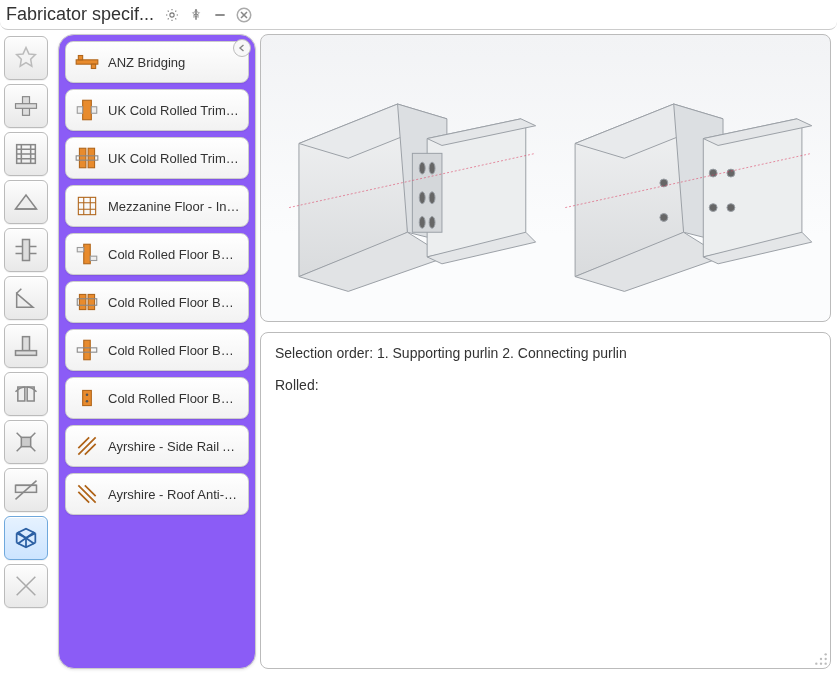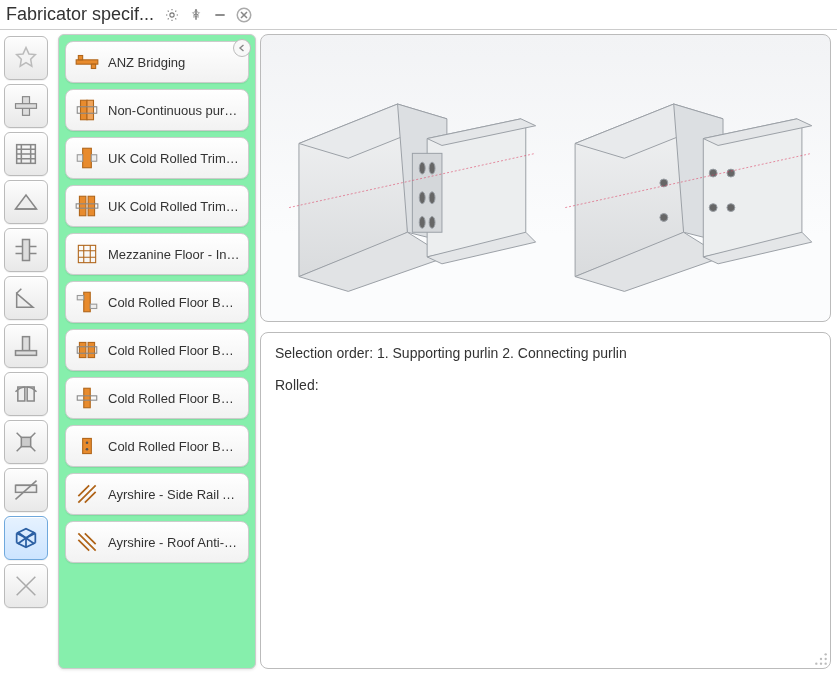--- a/index.html
+++ b/index.html
@@ -15,20 +15,21 @@
     position: relative;
   }
 
   .titlebar {
     display: flex;
     align-items: center;
     padding: 2px 6px;
     gap: 4px;
     border-bottom: 1px solid #ccc;
     height: 30px;
+    border-radius: 8px;
   }
   .titlebar .title {
     font-size: 18px;
     flex: 0 0 auto;
     white-space: nowrap;
     overflow: hidden;
     text-overflow: ellipsis;
     max-width: 155px;
     padding-right: 4px;
   }
@@ -66,23 +67,23 @@
   }
   .left-btn.selected {
     background: linear-gradient(#e6f2ff,#cce4ff);
     border-color: #6fa8dc;
   }
   .left-btn svg { width: 28px; height: 28px; }
 
   .mid-col {
     width: 198px;
     border: 1px solid #ccc;
-    border-radius: 6px;
+    border-radius: 16px;
     position: relative;
-    background: #86efac;
+    background: #8b5cf6;
     box-shadow: 0 1px 3px rgba(0,0,0,0.1);
     padding: 6px 6px 6px 6px;
     display: flex;
     flex-direction: column;
     gap: 6px;
     overflow: hidden;
   }
   .collapse-handle {
     position: absolute;
     top: 4px; right: 4px;
@@ -268,30 +269,20 @@
             <rect x="2" y="10" width="20" height="4" fill="#e88b2d" stroke="#b0651a"></rect>
             <rect x="4" y="6" width="4" height="4" fill="#e88b2d" stroke="#b0651a"></rect>
             <rect x="16" y="14" width="4" height="4" fill="#e88b2d" stroke="#b0651a"></rect>
           </svg>
         </span>
       <span class="li-label">ANZ Bridging</span>
     </div>
     <div class="list-item">
       <span class="li-icon">
           <svg viewBox="0 0 24 24">
-            <rect x="6" y="3" width="6" height="18" fill="#e88b2d" stroke="#b0651a"></rect>
-            <rect x="12" y="3" width="6" height="18" fill="#f0a45a" stroke="#b0651a"></rect>
-            <rect x="3" y="9" width="18" height="6" fill="none" stroke="#888"></rect>
-          </svg>
-        </span>
-      <span class="li-label">Non-Continuous purli...</span>
-    </div>
-    <div class="list-item">
-      <span class="li-icon">
-          <svg viewBox="0 0 24 24">
             <rect x="8" y="3" width="8" height="18" fill="#e88b2d" stroke="#b0651a"></rect>
             <rect x="3" y="9" width="5" height="6" fill="#eee" stroke="#999"></rect>
             <rect x="16" y="9" width="5" height="6" fill="#eee" stroke="#999"></rect>
           </svg>
         </span>
       <span class="li-label">UK Cold Rolled Trimm...</span>
     </div>
     <div class="list-item">
       <span class="li-icon">
           <svg viewBox="0 0 24 24">

